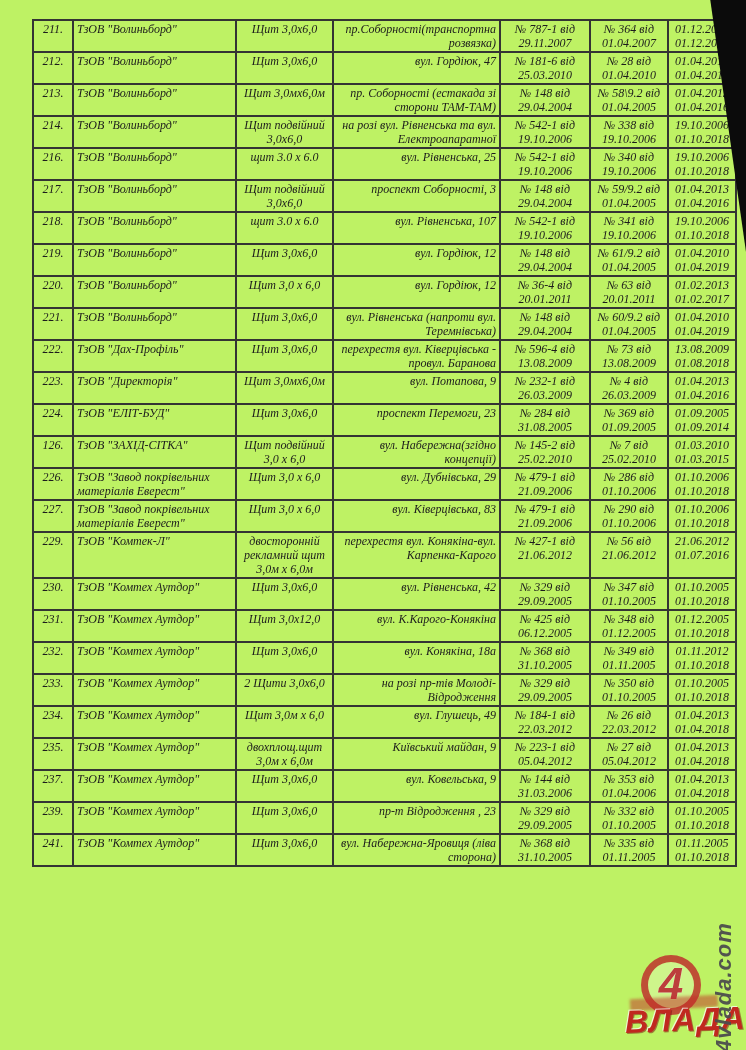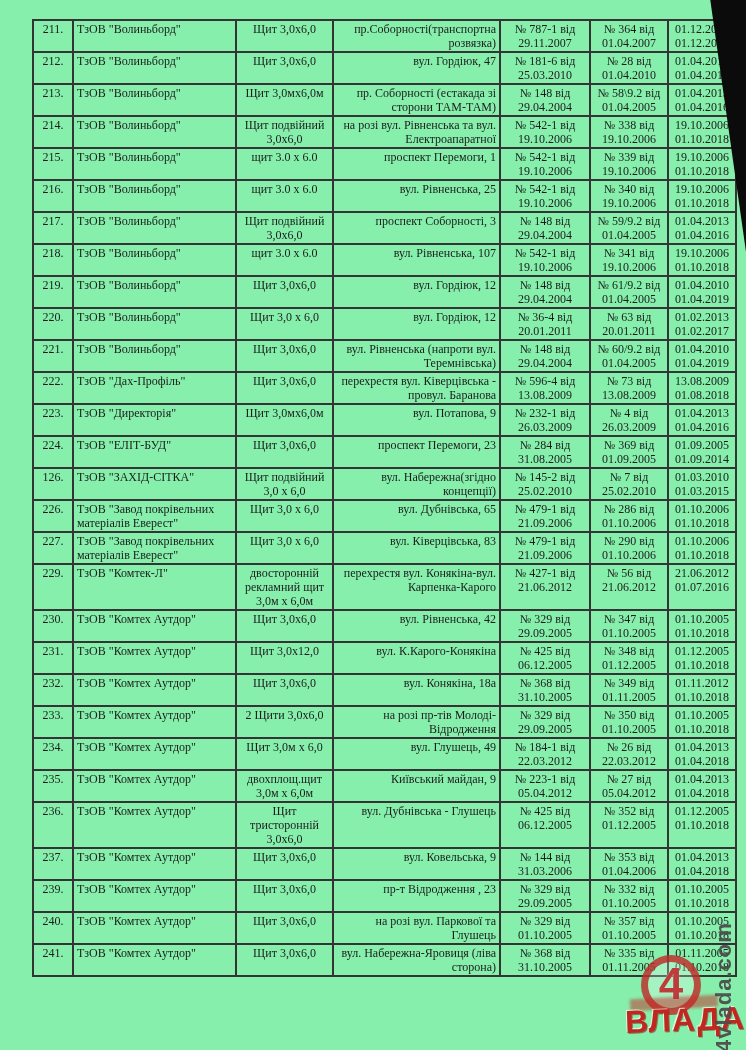--- a/index.html
+++ b/index.html
@@ -2,21 +2,21 @@
 <html><head>
 <meta charset="utf-8">
 <style>
   html,body{margin:0;padding:0;}
   body{
     width:746px;height:1050px;position:relative;overflow:hidden;
     background:#fbfaf8;
     font-family:"Liberation Serif","DejaVu Serif",serif;
     color:#1c1c1c;
   }
-  .page{position:absolute;inset:0;background:#86efac;}
+  .page{position:absolute;inset:0;background:#bef264;font-style:italic;}
   table.permits{
     position:absolute;left:32px;top:19px;width:703px;
     border-collapse:collapse;table-layout:fixed;
     background:transparent;
   }
   table.permits td{
     border:2px solid #343434;
     vertical-align:top;
     font-size:12px;line-height:14px;
     padding:1px 3px;
@@ -132,32 +132,20 @@
       <td class="c-type">Щит подвійний 3,0х6,0</td>
       <td class="c-address">на розі вул. Рівненська та вул. Електроапаратної</td>
       <td class="c-doc">№ 542-1 від
 19.10.2006</td>
       <td class="c-doc">№ 338 від
 19.10.2006</td>
       <td class="c-dates">19.10.2006
 01.10.2018</td>
     </tr>
 
-    <tr>
-      <td class="c-num">215.</td>
-      <td class="c-company">ТзОВ "Волиньборд"</td>
-      <td class="c-type">щит 3.0 х 6.0</td>
-      <td class="c-address">проспект Перемоги, 1</td>
-      <td class="c-doc">№ 542-1 від
-19.10.2006</td>
-      <td class="c-doc">№ 339 від
-19.10.2006</td>
-      <td class="c-dates">19.10.2006
-01.10.2018</td>
-    </tr>
 
     <tr>
       <td class="c-num">216.</td>
       <td class="c-company">ТзОВ "Волиньборд"</td>
       <td class="c-type">щит 3.0 х 6.0</td>
       <td class="c-address">вул. Рівненська, 25</td>
       <td class="c-doc">№ 542-1 від
 19.10.2006</td>
       <td class="c-doc">№ 340 від
 19.10.2006</td>
@@ -279,21 +267,21 @@
       <td class="c-doc">№ 7 від
 25.02.2010</td>
       <td class="c-dates">01.03.2010
 01.03.2015</td>
     </tr>
 
     <tr>
       <td class="c-num">226.</td>
       <td class="c-company">ТзОВ "Завод покрівельних матеріалів Еверест"</td>
       <td class="c-type">Щит 3,0 х 6,0</td>
-      <td class="c-address">вул. Дубнівська, 65</td>
+      <td class="c-address">вул. Дубнівська, 29</td>
       <td class="c-doc">№ 479-1 від
 21.09.2006</td>
       <td class="c-doc">№ 286 від
 01.10.2006</td>
       <td class="c-dates">01.10.2006
 01.10.2018</td>
     </tr>
 
     <tr>
       <td class="c-num">227.</td>
@@ -393,32 +381,20 @@
       <td class="c-type">двохплощ.щит 3,0м х 6,0м</td>
       <td class="c-address">Київський майдан, 9</td>
       <td class="c-doc">№ 223-1 від
 05.04.2012</td>
       <td class="c-doc">№ 27 від
 05.04.2012</td>
       <td class="c-dates">01.04.2013
 01.04.2018</td>
     </tr>
 
-    <tr>
-      <td class="c-num">236.</td>
-      <td class="c-company">ТзОВ "Комтех Аутдор"</td>
-      <td class="c-type">Щит тристоронній 3,0х6,0</td>
-      <td class="c-address">вул. Дубнівська - Глушець</td>
-      <td class="c-doc">№ 425 від
-06.12.2005</td>
-      <td class="c-doc">№ 352 від
-01.12.2005</td>
-      <td class="c-dates">01.12.2005
-01.10.2018</td>
-    </tr>
 
     <tr>
       <td class="c-num">237.</td>
       <td class="c-company">ТзОВ "Комтех Аутдор"</td>
       <td class="c-type">Щит 3,0х6,0</td>
       <td class="c-address">вул. Ковельська, 9</td>
       <td class="c-doc">№ 144 від
 31.03.2006</td>
       <td class="c-doc">№ 353 від
 01.04.2006</td>
@@ -433,32 +409,20 @@
       <td class="c-type">Щит 3,0х6,0</td>
       <td class="c-address">пр-т Відродження , 23</td>
       <td class="c-doc">№ 329 від
 29.09.2005</td>
       <td class="c-doc">№ 332 від
 01.10.2005</td>
       <td class="c-dates">01.10.2005
 01.10.2018</td>
     </tr>
 
-    <tr>
-      <td class="c-num">240.</td>
-      <td class="c-company">ТзОВ "Комтех Аутдор"</td>
-      <td class="c-type">Щит 3,0х6,0</td>
-      <td class="c-address">на розі вул. Паркової та Глушець</td>
-      <td class="c-doc">№ 329 від
-01.10.2005</td>
-      <td class="c-doc">№ 357 від
-01.10.2005</td>
-      <td class="c-dates">01.10.2005
-01.10.2018</td>
-    </tr>
 
     <tr>
       <td class="c-num">241.</td>
       <td class="c-company">ТзОВ "Комтех Аутдор"</td>
       <td class="c-type">Щит 3,0х6,0</td>
       <td class="c-address">вул. Набережна-Яровиця (ліва сторона)</td>
       <td class="c-doc">№ 368 від
 31.10.2005</td>
       <td class="c-doc">№ 335 від
 01.11.2005</td>

